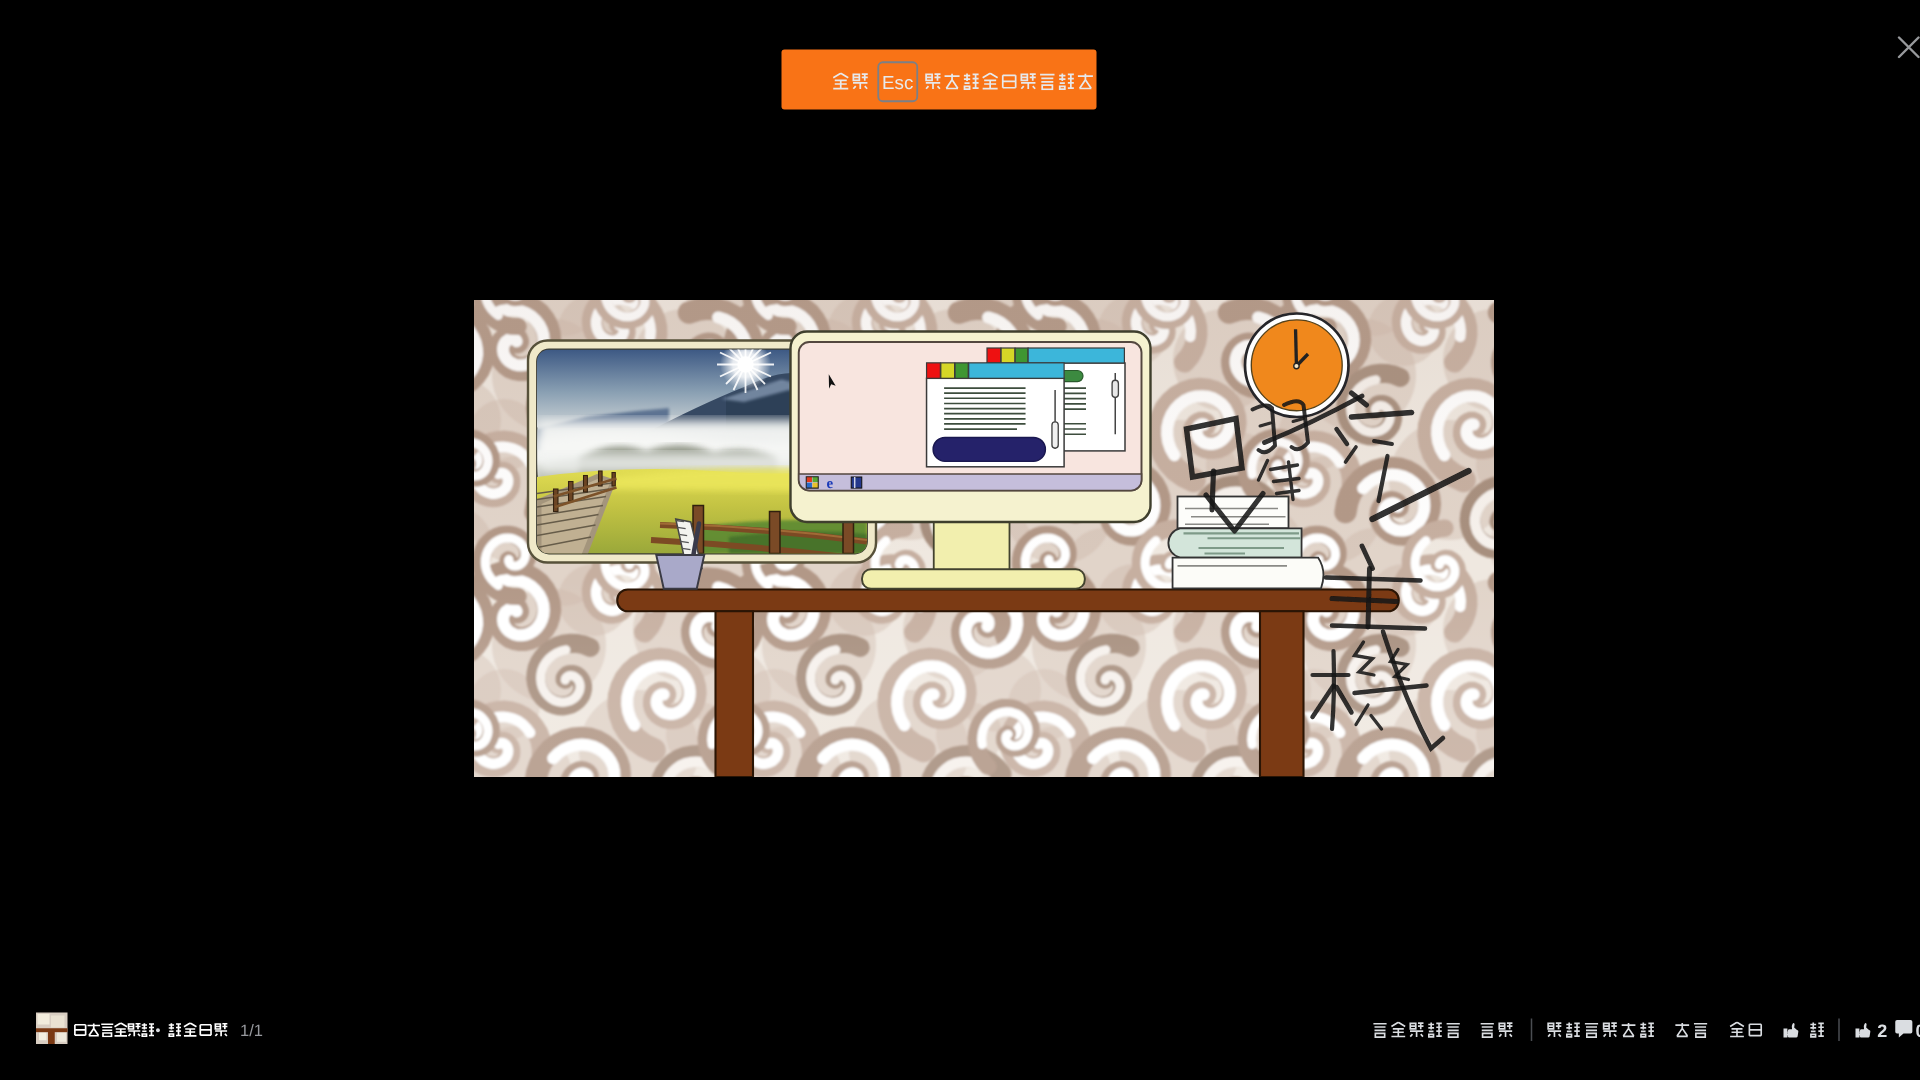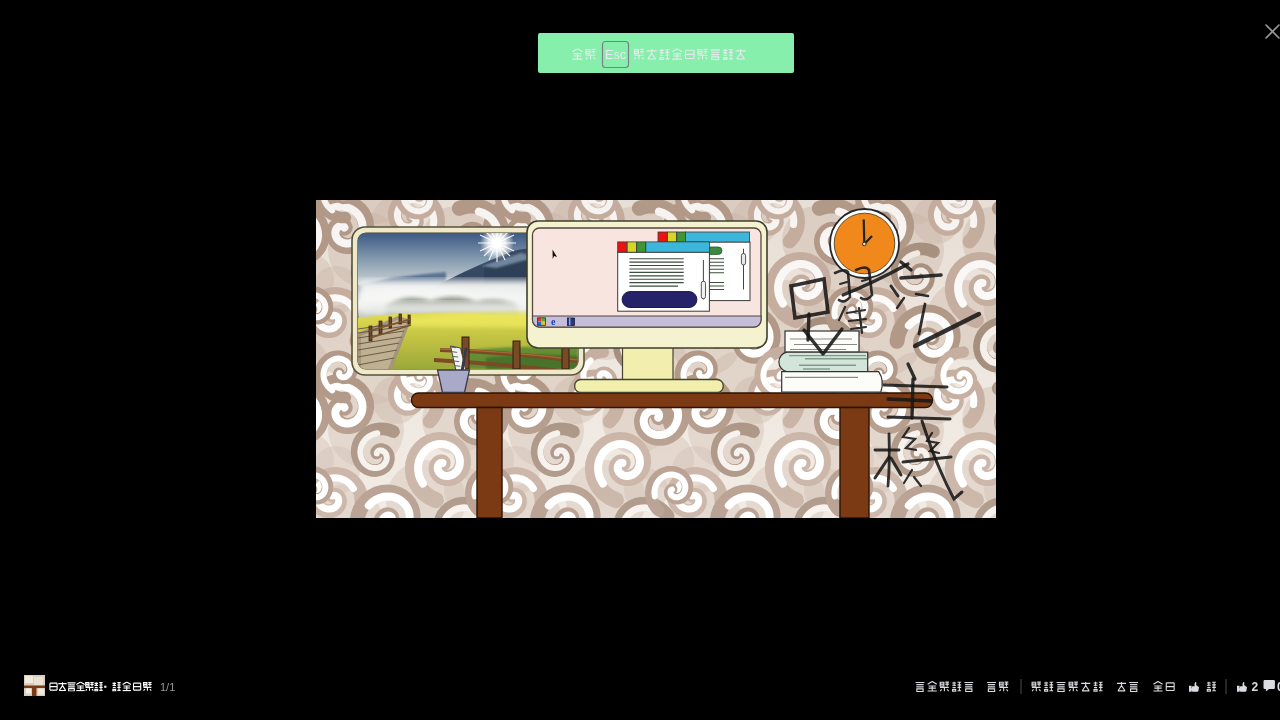--- a/index.html
+++ b/index.html
@@ -1,16 +1,16 @@
 <!DOCTYPE html>
 <html><head><meta charset="utf-8">
 <style>
 *{margin:0;padding:0;box-sizing:border-box}
 body{width:1280px;height:720px;background:#000;overflow:hidden;position:relative;font-family:"Liberation Sans",sans-serif}
-.toast{position:absolute;left:538px;top:33px;width:256px;height:40px;background:#86efac;border-radius:2px}
+.toast{position:absolute;left:521px;top:33px;width:210px;height:40px;background:#f97316;border-radius:2px}
 .art{position:absolute;left:316px;top:200px;width:680px;height:318px}
 .bbar{position:absolute;left:0;top:672px;width:1012px;height:40px}
 .closex{position:absolute;left:1264px;top:23px;width:17px;height:17px}
 </style></head>
 <body>
 
 <div class="toast">
     <svg width="238" height="40" viewBox="0 0 238 40" style="display:block">
 <symbol id="g0" viewBox="0 0 12 12">
         <path d="M1.7 2h8.6M1.7 2v8.3M10.3 2v8.3M1.7 10.3h8.6M1.7 6.1h8.6" fill="none" stroke="currentColor"></path>

